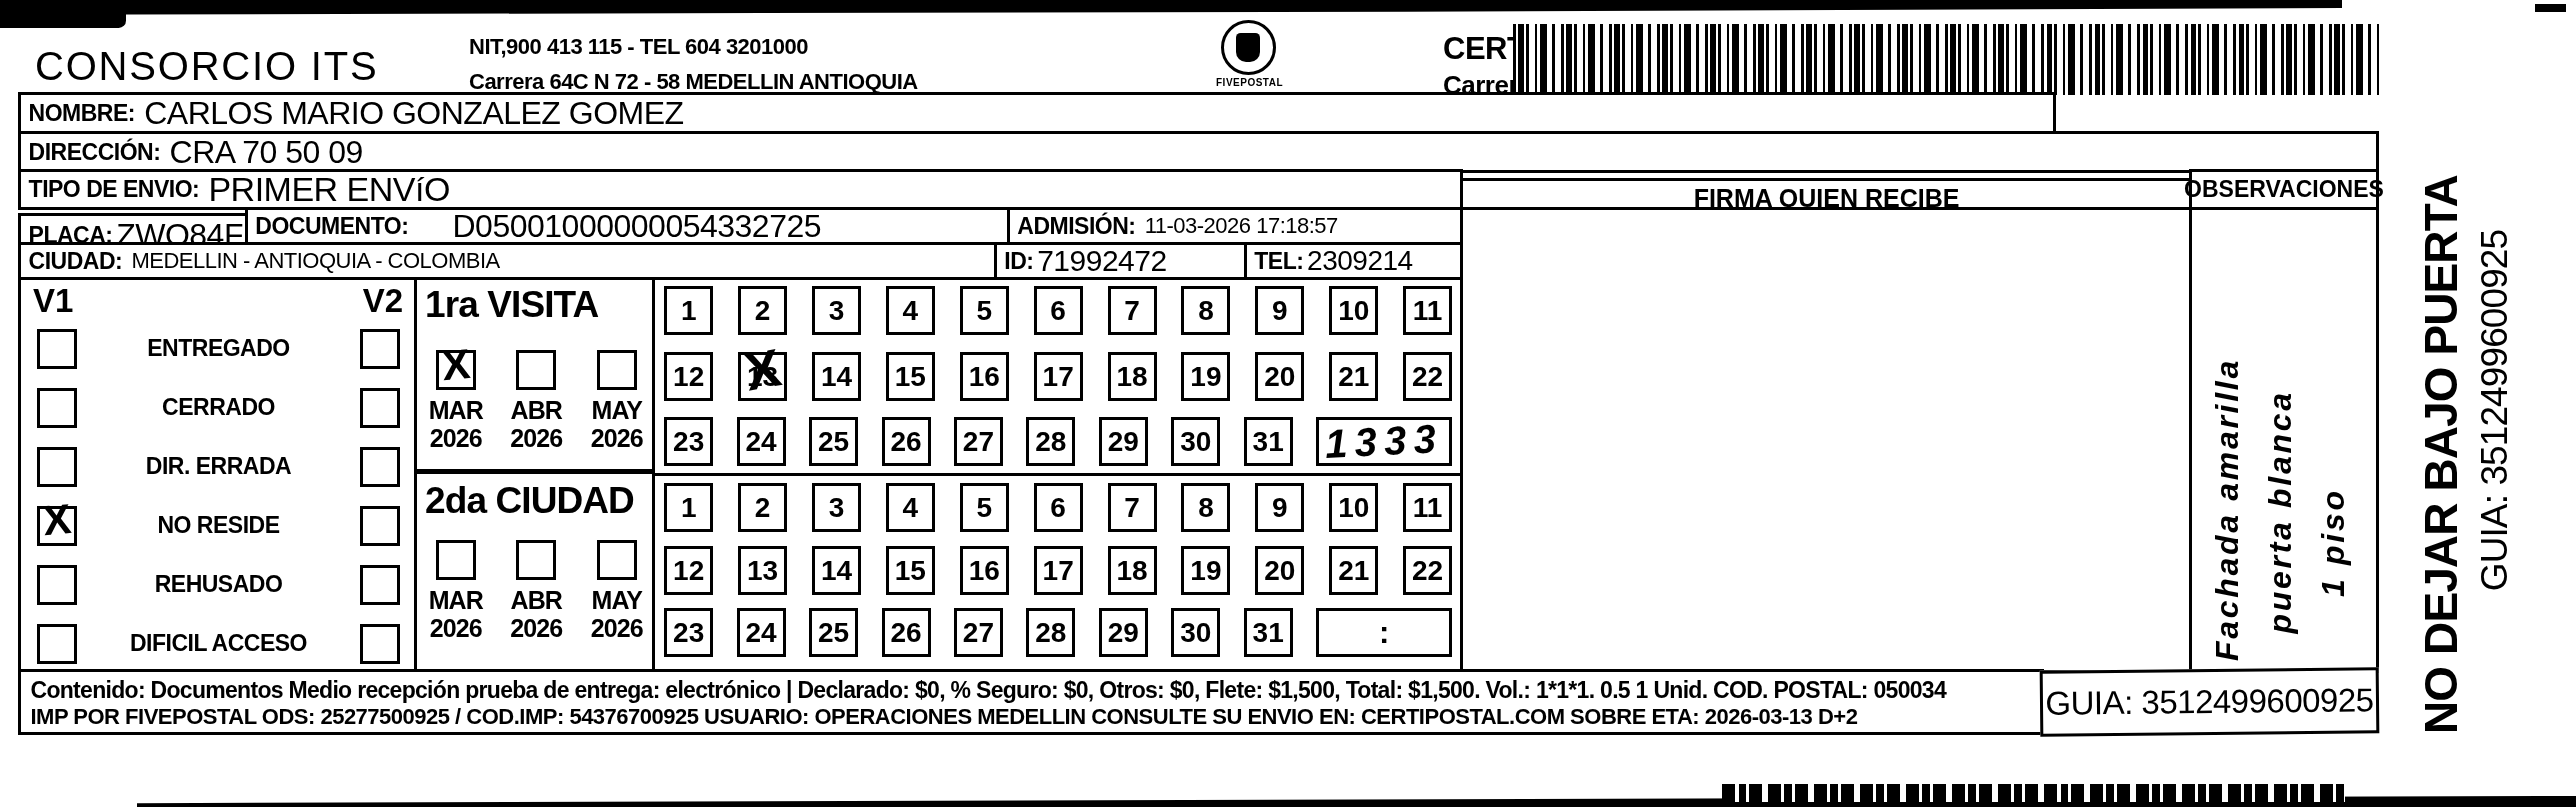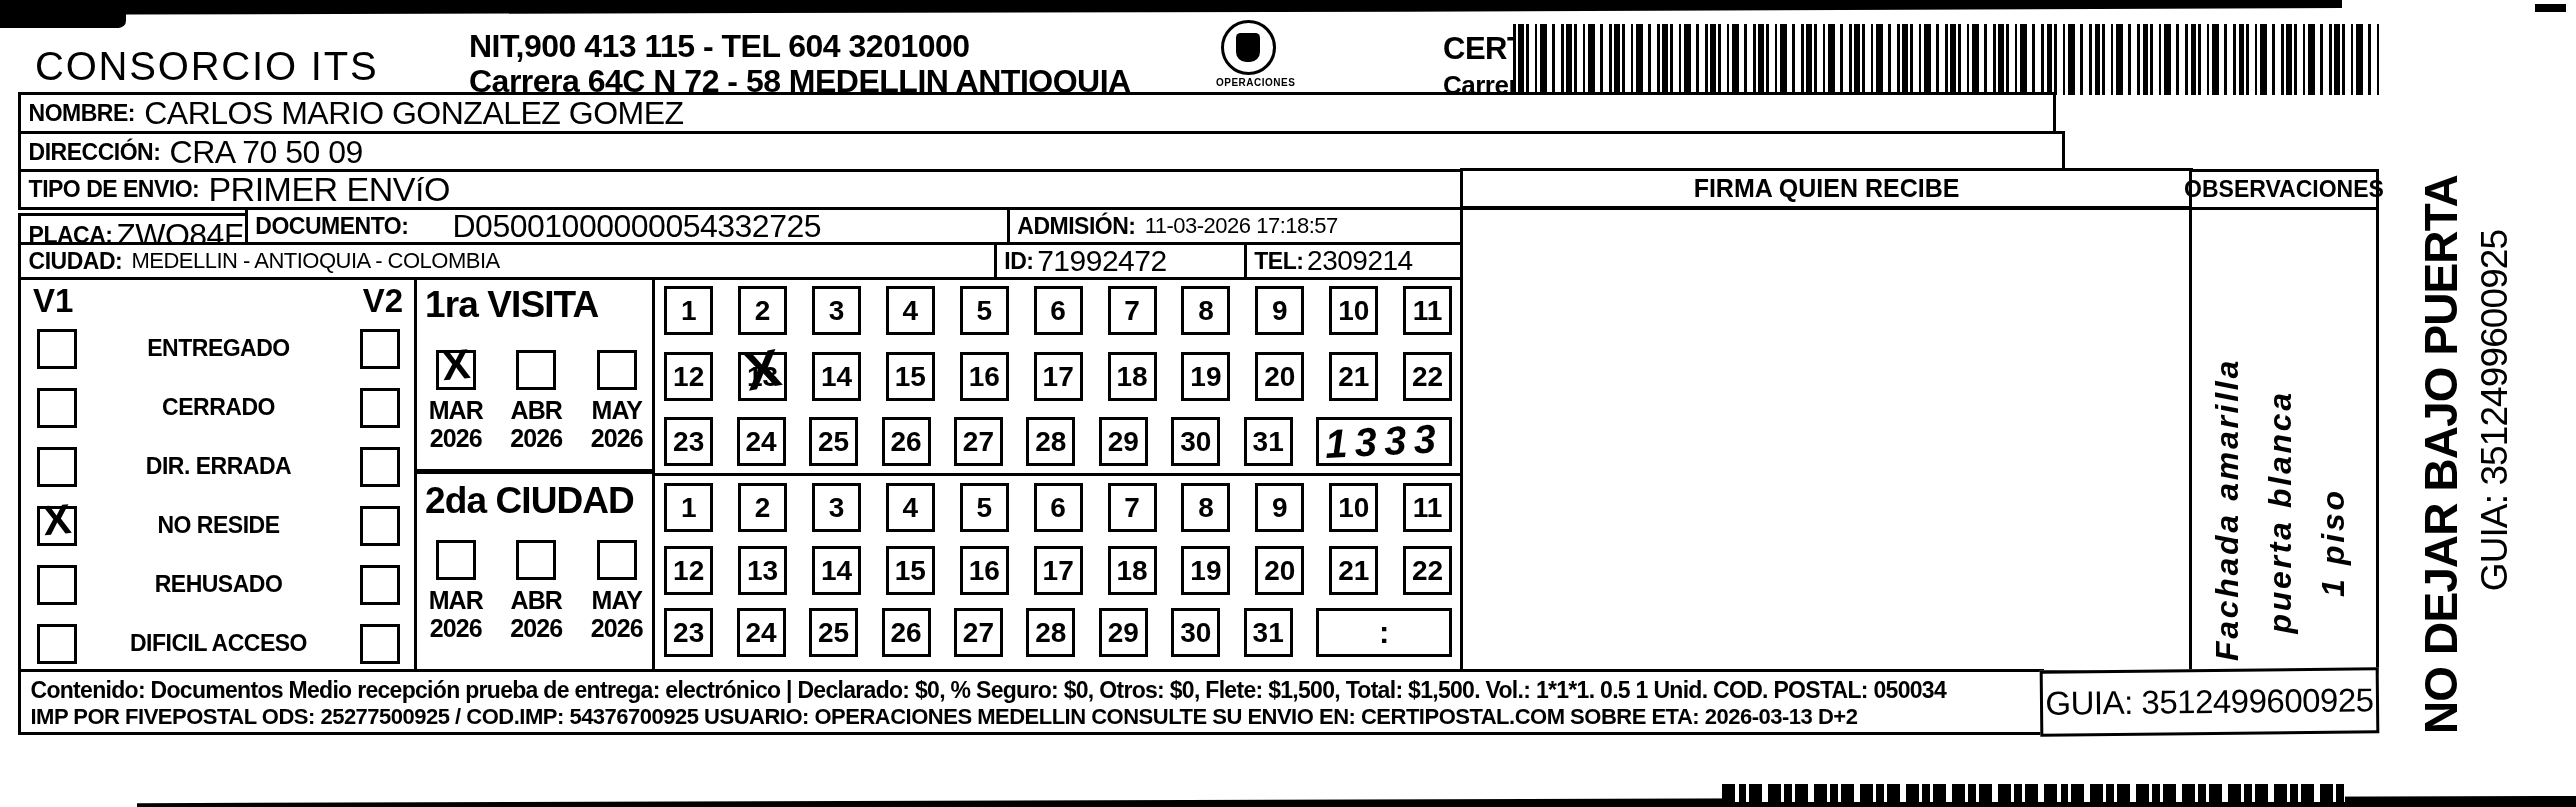--- a/index.html
+++ b/index.html
@@ -13,21 +13,21 @@
     clip-path:polygon(0 0,100% 0,100% 55%,60% 80%,0 100%);}
   .scan-blob-left{position:absolute;left:0;top:0;width:126px;height:27.5px;background:#000;border-radius:0 0 7.3px 0;}
   .scan-tick-right{position:absolute;left:2535px;top:3.7px;width:31px;height:8.2px;background:#000;}
   .scan-strip-bottom{position:absolute;left:137px;top:796px;width:2439px;height:12px;background:#000;
     clip-path:polygon(0 60%,100% 0,100% 100%,0 100%);}
   .scan-bottom-barcode{position:absolute;left:1722px;top:784px;width:623px;height:18.3px;
     background:repeating-linear-gradient(90deg,#000 0 13px,#fff 13px 16.5px,#000 16.5px 24px,#fff 24px 26.6px,#000 26.6px 40px,#fff 40px 46px);}
 
   
   .company-name{font-size:40px;letter-spacing:1.8px;}
-  .company-lines{font-size:32px;font-weight:bold;line-height:35px;letter-spacing:-0.5px;}
+  .company-lines{font-size:22px;font-weight:bold;line-height:35px;letter-spacing:-0.5px;}
   .carrier-name{font-size:31px;font-weight:bold;letter-spacing:-0.5px;}
   .carrier-license{font-size:26px;font-weight:bold;letter-spacing:-0.5px;}
   .logo{left:1216px;top:20px;width:64px;text-align:center;}
   .logo-circle{width:49px;height:49px;border:3.7px solid #000;border-radius:50%;margin:0 auto;
     display:flex;align-items:center;justify-content:center;}
   .logo-glyph{width:24px;height:29px;background:#000;border-radius:4.6px 4.6px 10px 10px;
     color:#fff;font-size:15.6px;font-weight:bold;display:flex;align-items:center;justify-content:center;}
   .logo-caption{font-size:10px;font-weight:bold;letter-spacing:0.5px;margin-top:1.8px;}
   .logo-subline{font-size:7.3px;letter-spacing:0.9px;}
   .barcode{left:1513px;top:24px;width:866px;height:71px;
@@ -96,41 +96,41 @@
 
   <div class="abs company-name" style="left:35px;top:44px;">CONSORCIO ITS</div>
   <div class="abs company-lines" style="left:469px;top:29px;">
     <div>NIT,900 413 115 - TEL 604 3201000</div>
     <div>Carrera 64C N 72 - 58 MEDELLIN ANTIOQUIA</div>
   </div>
   <div class="abs logo">
     <div class="logo-circle">
       <div class="logo-glyph"></div>
     </div>
-    <div class="logo-caption">OPERACIONES</div>
+    <div class="logo-caption">FIVEPOSTAL</div>
     <div class="logo-subline">-- ----- --</div>
   </div>
   <div class="abs carrier-name" style="left:1443px;top:31px;">CERTIPOSTAL SAS | 900 151 122 - 2</div>
   <div class="abs carrier-license" style="left:1443px;top:70px;">Carrera 80d N 18 16  Lic. 2519 De Octubre 23 De 2015</div>
   <div class="abs barcode"></div>
 
   <div class="box cell" style="left:18.3px;top:92px;width:2038px;height:42px;">
     <span class="lbl">NOMBRE:</span>
     <span class="val">CARLOS MARIO GONZALEZ GOMEZ</span>
   </div>
-  <div class="box cell" style="left:18.3px;top:131px;width:2047px;height:42px;">
+  <div class="box cell" style="left:18.3px;top:131px;width:2361px;height:42px;">
     <span class="lbl">DIRECCIÓN:</span>
     <span class="val">CRA 70 50 09</span>
   </div>
 
   <div class="box cell" style="left:18.3px;top:169px;width:1445px;height:41px;">
     <span class="lbl">TIPO DE ENVIO:</span>
     <span class="val" style="font-size:34px;">PRIMER ENVíO</span>
   </div>
-  <div class="box hdr-center" style="left:1460px;top:168px;width:733px;height:41px;">FIRMA QUIEN RECIBE</div>
+  <div class="box hdr-center" style="left:1460px;top:178px;width:733px;height:41px;">FIRMA QUIEN RECIBE</div>
   <div class="box hdr-center" style="left:2189px;top:169px;width:190px;height:41px;font-size:23px;">OBSERVACIONES</div>
 
   <div class="box cell" style="left:18.3px;top:207px;width:231px;height:44px;margin-top:6px;">
     <span class="lbl" style="margin-right:3.7px;">PLACA:</span>
     <span class="val">ZWO84F</span>
   </div>
   <div class="box cell" style="left:245px;top:207px;width:766px;height:38px;gap:35px;">
     <span class="lbl">DOCUMENTO:</span>
     <span class="val">D05001000000054332725</span>
   </div>

